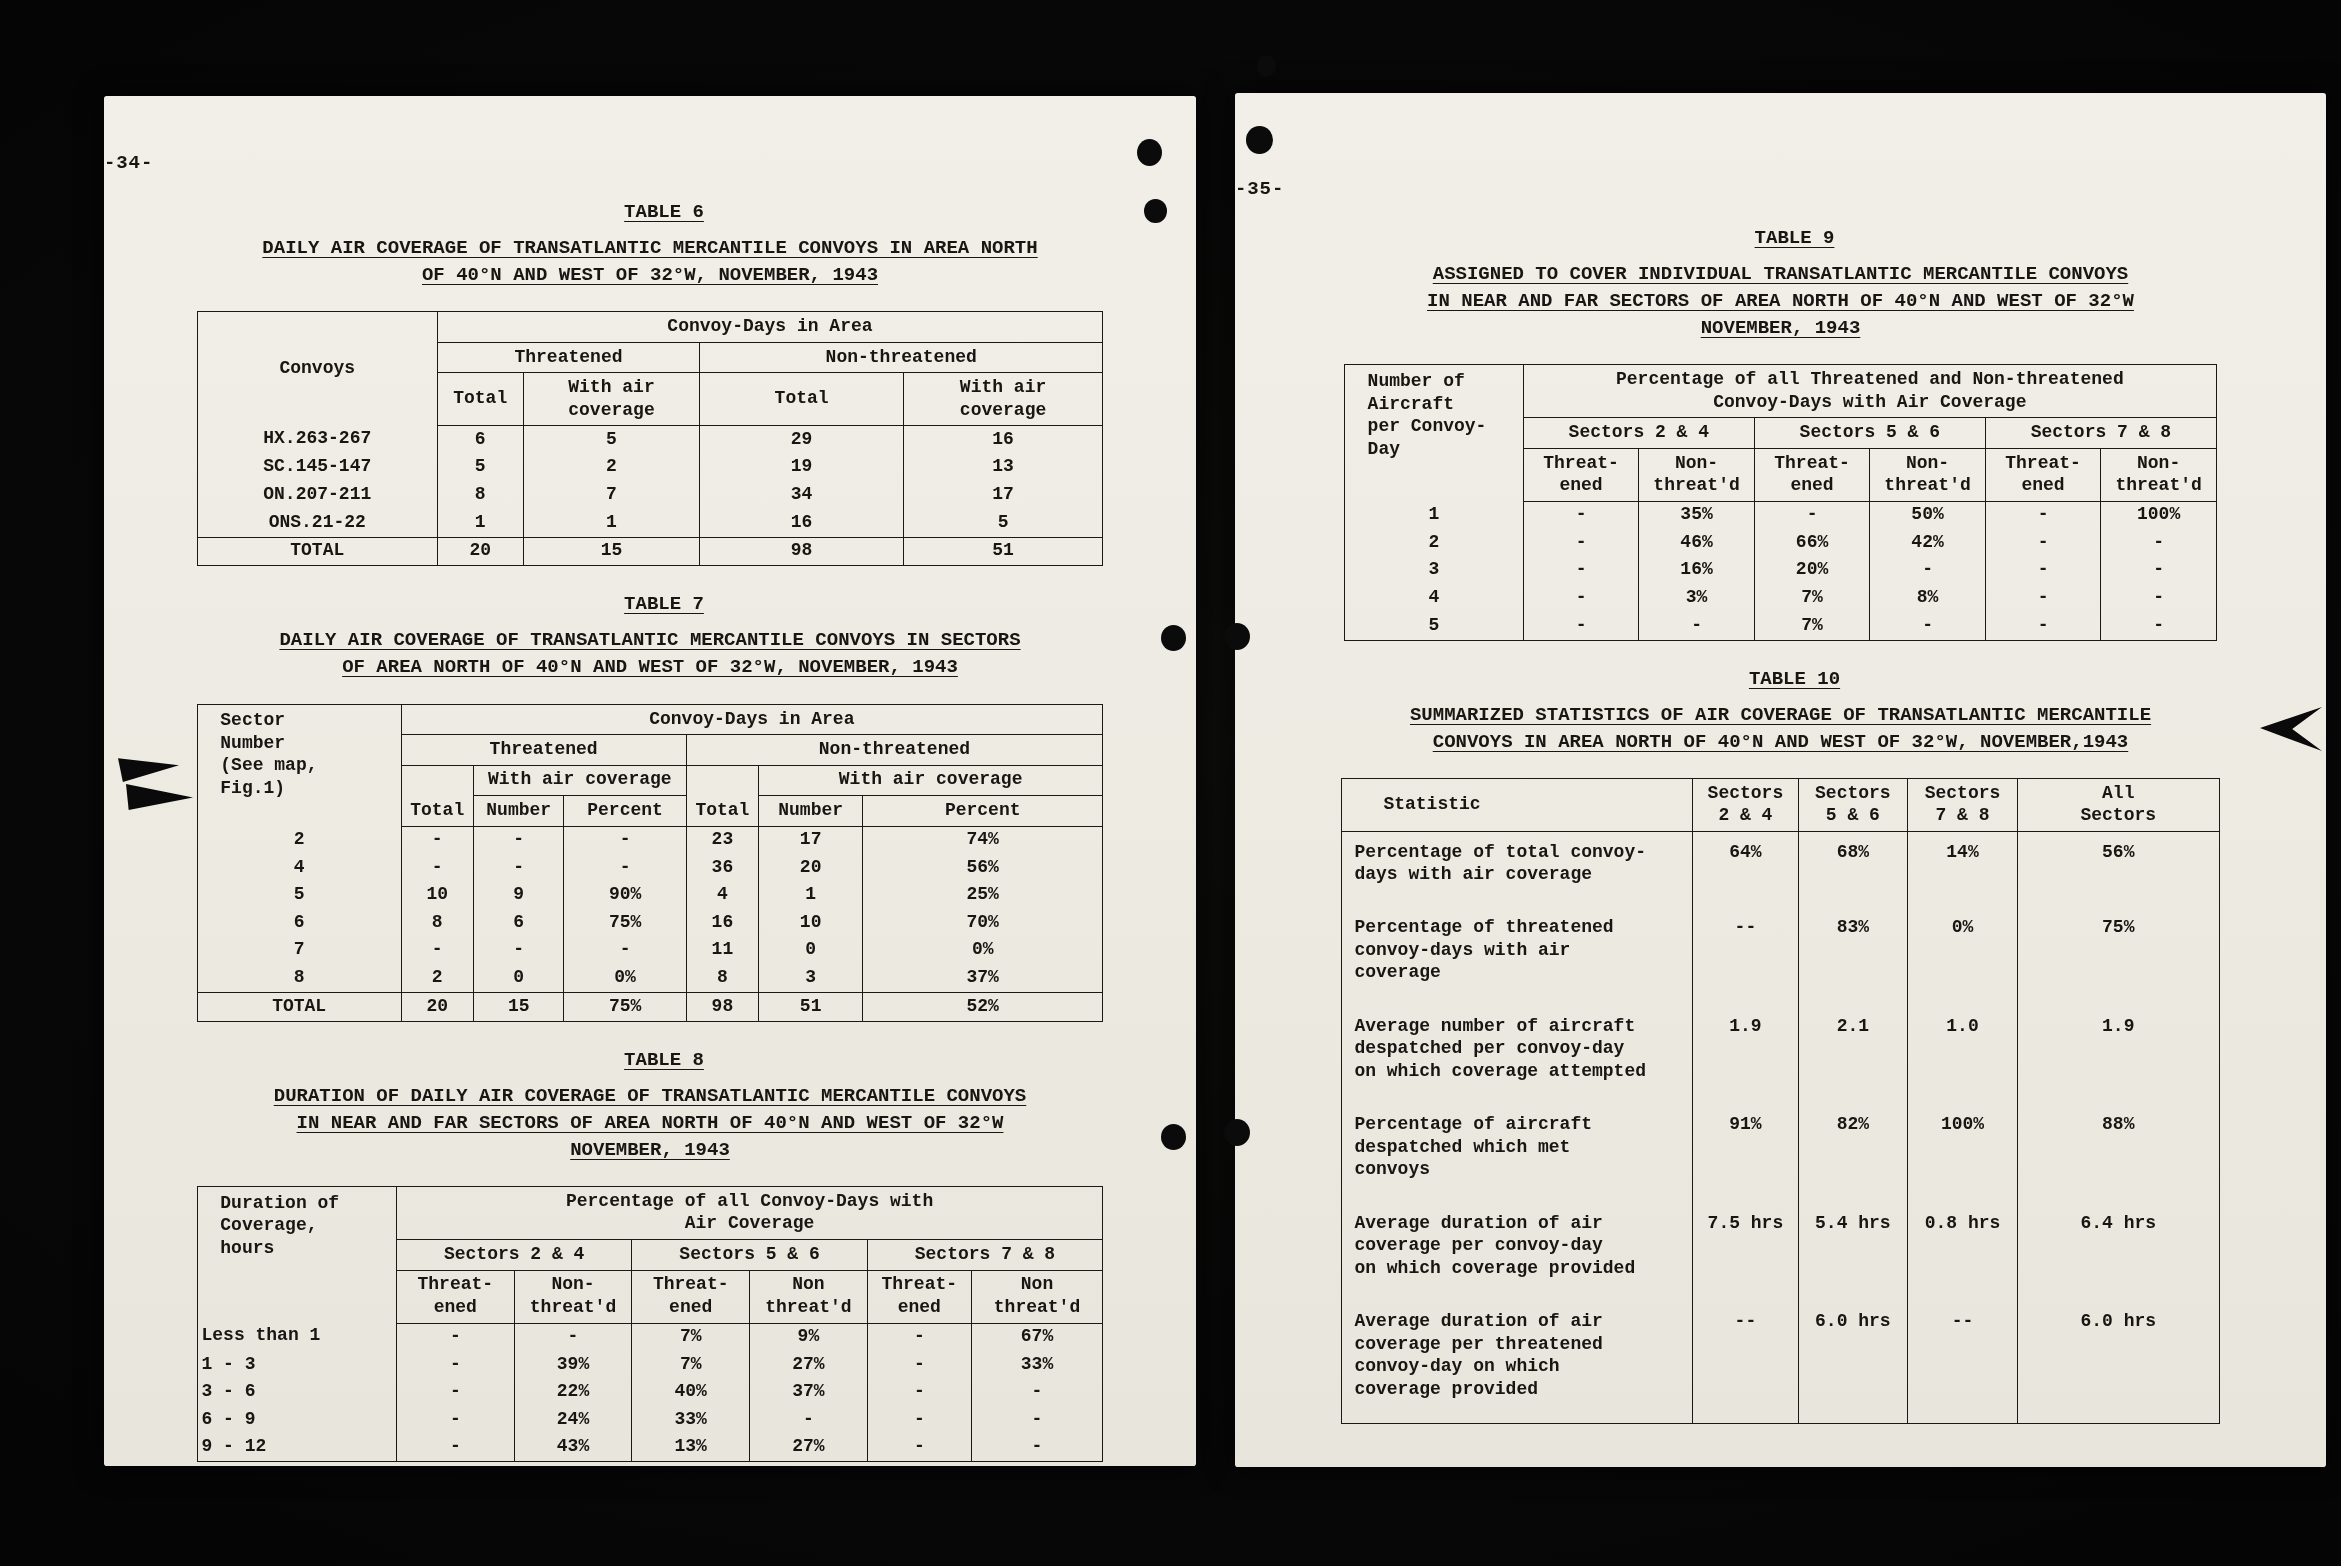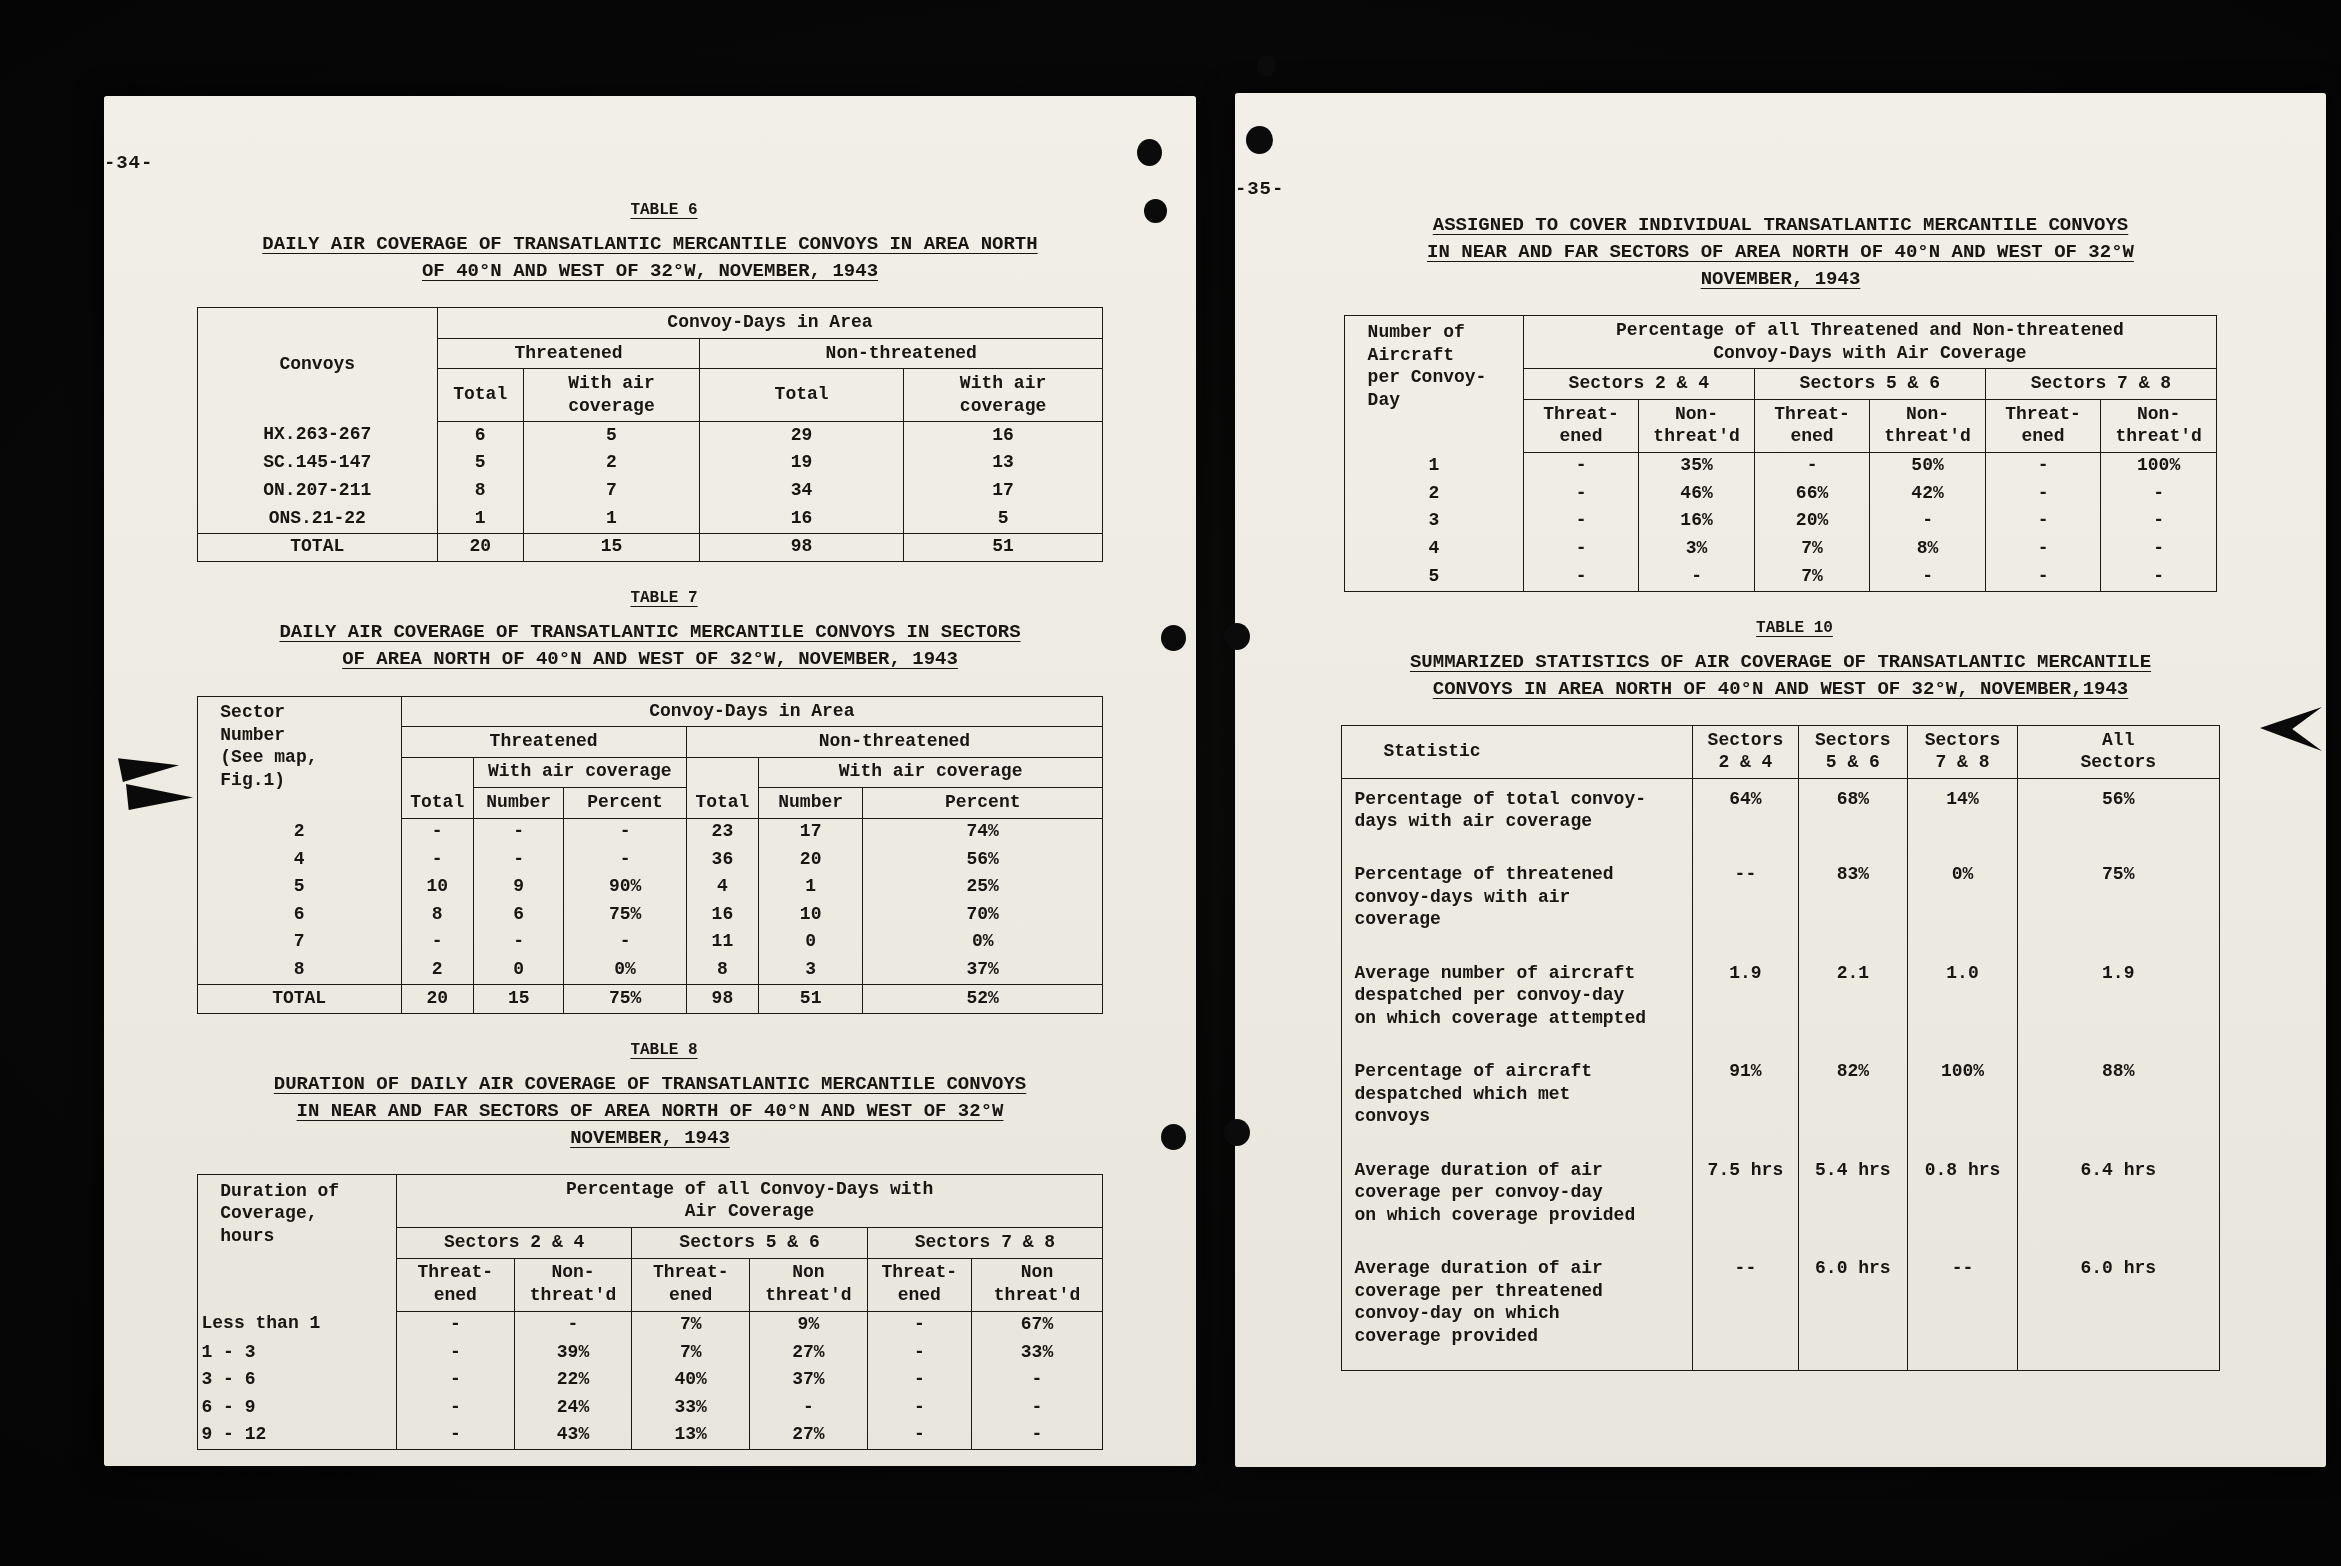--- a/index.html
+++ b/index.html
@@ -16,21 +16,21 @@
   .page { position:absolute; border-radius:2.8px;
     background:linear-gradient(180deg,#f1efe8 0%, #edeae2 55%, #e8e5dc 100%);
     box-shadow:0 0 28px rgba(0,0,0,.85); }
   .page-left  { left:104px;  top:96px; width:1092px; height:1370px; }
   .page-right { left:1235px; top:93px; width:1091px; height:1374px; }
 
   .page-number { text-align:left; font-size:19px; font-weight:700; letter-spacing:0.9px; }
   .page-left  .page-number { margin-top:56px; }
   .page-right .page-number { margin-top:85px; }
 
-  .tlabel { margin-top:27px; text-align:center; font-size:16px; font-weight:700;
+  .tlabel { margin-top:27px; text-align:center; font-size:19px; font-weight:700;
     text-decoration:underline; text-decoration-thickness:1.4px; text-underline-offset:4.2px;margin-left:28px; }
   .ttitle { margin-top:12px; }
   .title-line { text-align:center; font-size:19px; font-weight:700; line-height:1.42;
     text-decoration:underline; text-decoration-thickness:1.4px; text-underline-offset:3.7px; }
 
   table { border-collapse:collapse; table-layout:fixed; margin:22.5px auto 0;
     border:1.9px solid #1c1915; font-size:18px; font-weight:700; }
   .t6,.t7,.t8 { width:83%; }
   .t9 { width:80%; }
   .t10 { width:80.5%;border-radius:29px; }
@@ -366,20 +366,21 @@
             <td>-</td>
             <td>-</td>
           </tr>
         </tbody>
     </table>
   </section>
 
   <section class="page page-right">
     <div class="page-number">-35-</div>
 
+    <div class="tlabel">TABLE 9</div>
     <div class="ttitle">
       <div class="title-line">ASSIGNED TO COVER INDIVIDUAL TRANSATLANTIC MERCANTILE CONVOYS</div>
       <div class="title-line">IN NEAR AND FAR SECTORS OF AREA NORTH OF 40°N AND WEST OF 32°W</div>
       <div class="title-line">NOVEMBER, 1943</div>
     </div>
     <table class="t9">
       <colgroup>
           <col>
           <col>
           <col>

